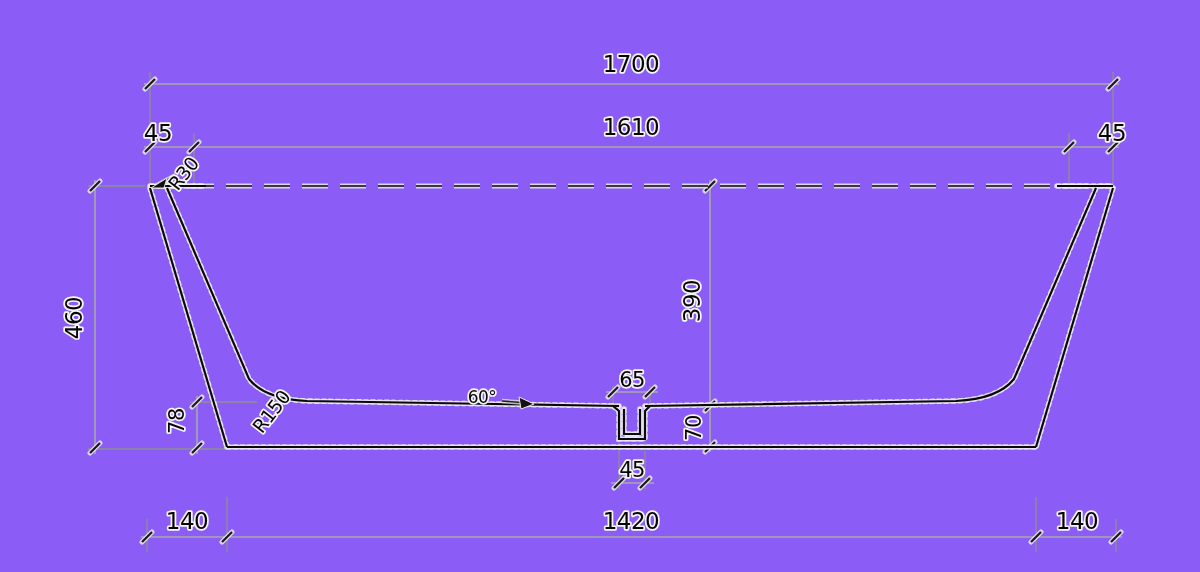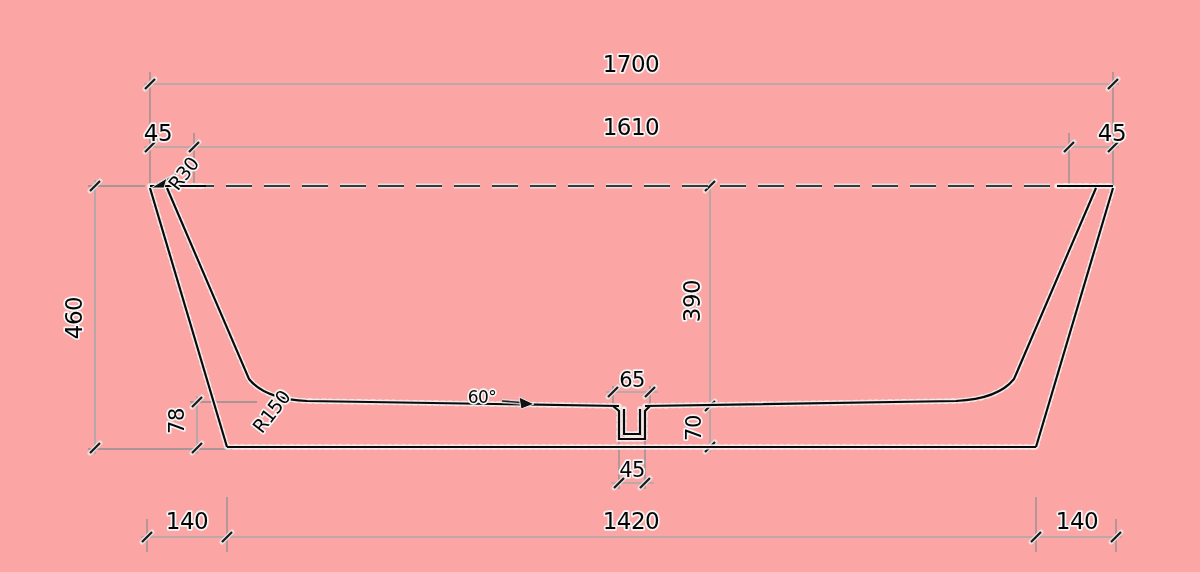--- a/index.html
+++ b/index.html
@@ -1,16 +1,16 @@
 <!DOCTYPE html>
 <html><head>
 <meta charset="utf-8">
 <style>
   html,body{margin:0;padding:0;background:#000;}
-  .stage{position:relative;width:1200px;height:572px;background:#fca5a5;overflow:hidden;}
+  .stage{position:relative;width:1200px;height:572px;background:#8b5cf6;overflow:hidden;}
   svg{display:block;}
   
   .dim{stroke:#a8a8a8;stroke-width:1.6;fill:none;}
   .ext{stroke:#8f8f8f;stroke-width:1.3;fill:none;}
   
   .tick-halo{stroke:#e8e8e8;stroke-width:5;fill:none;stroke-linecap:round;opacity:.85;}
   .tick{stroke:#1a1a1a;stroke-width:2.2;fill:none;}
   
   .halo{stroke:#f2f2f2;stroke-width:5.5;fill:none;stroke-dasharray:3 4;stroke-linecap:round;opacity:.9;}
   .core{stroke:#0a0a0a;stroke-width:2.2;fill:none;}

